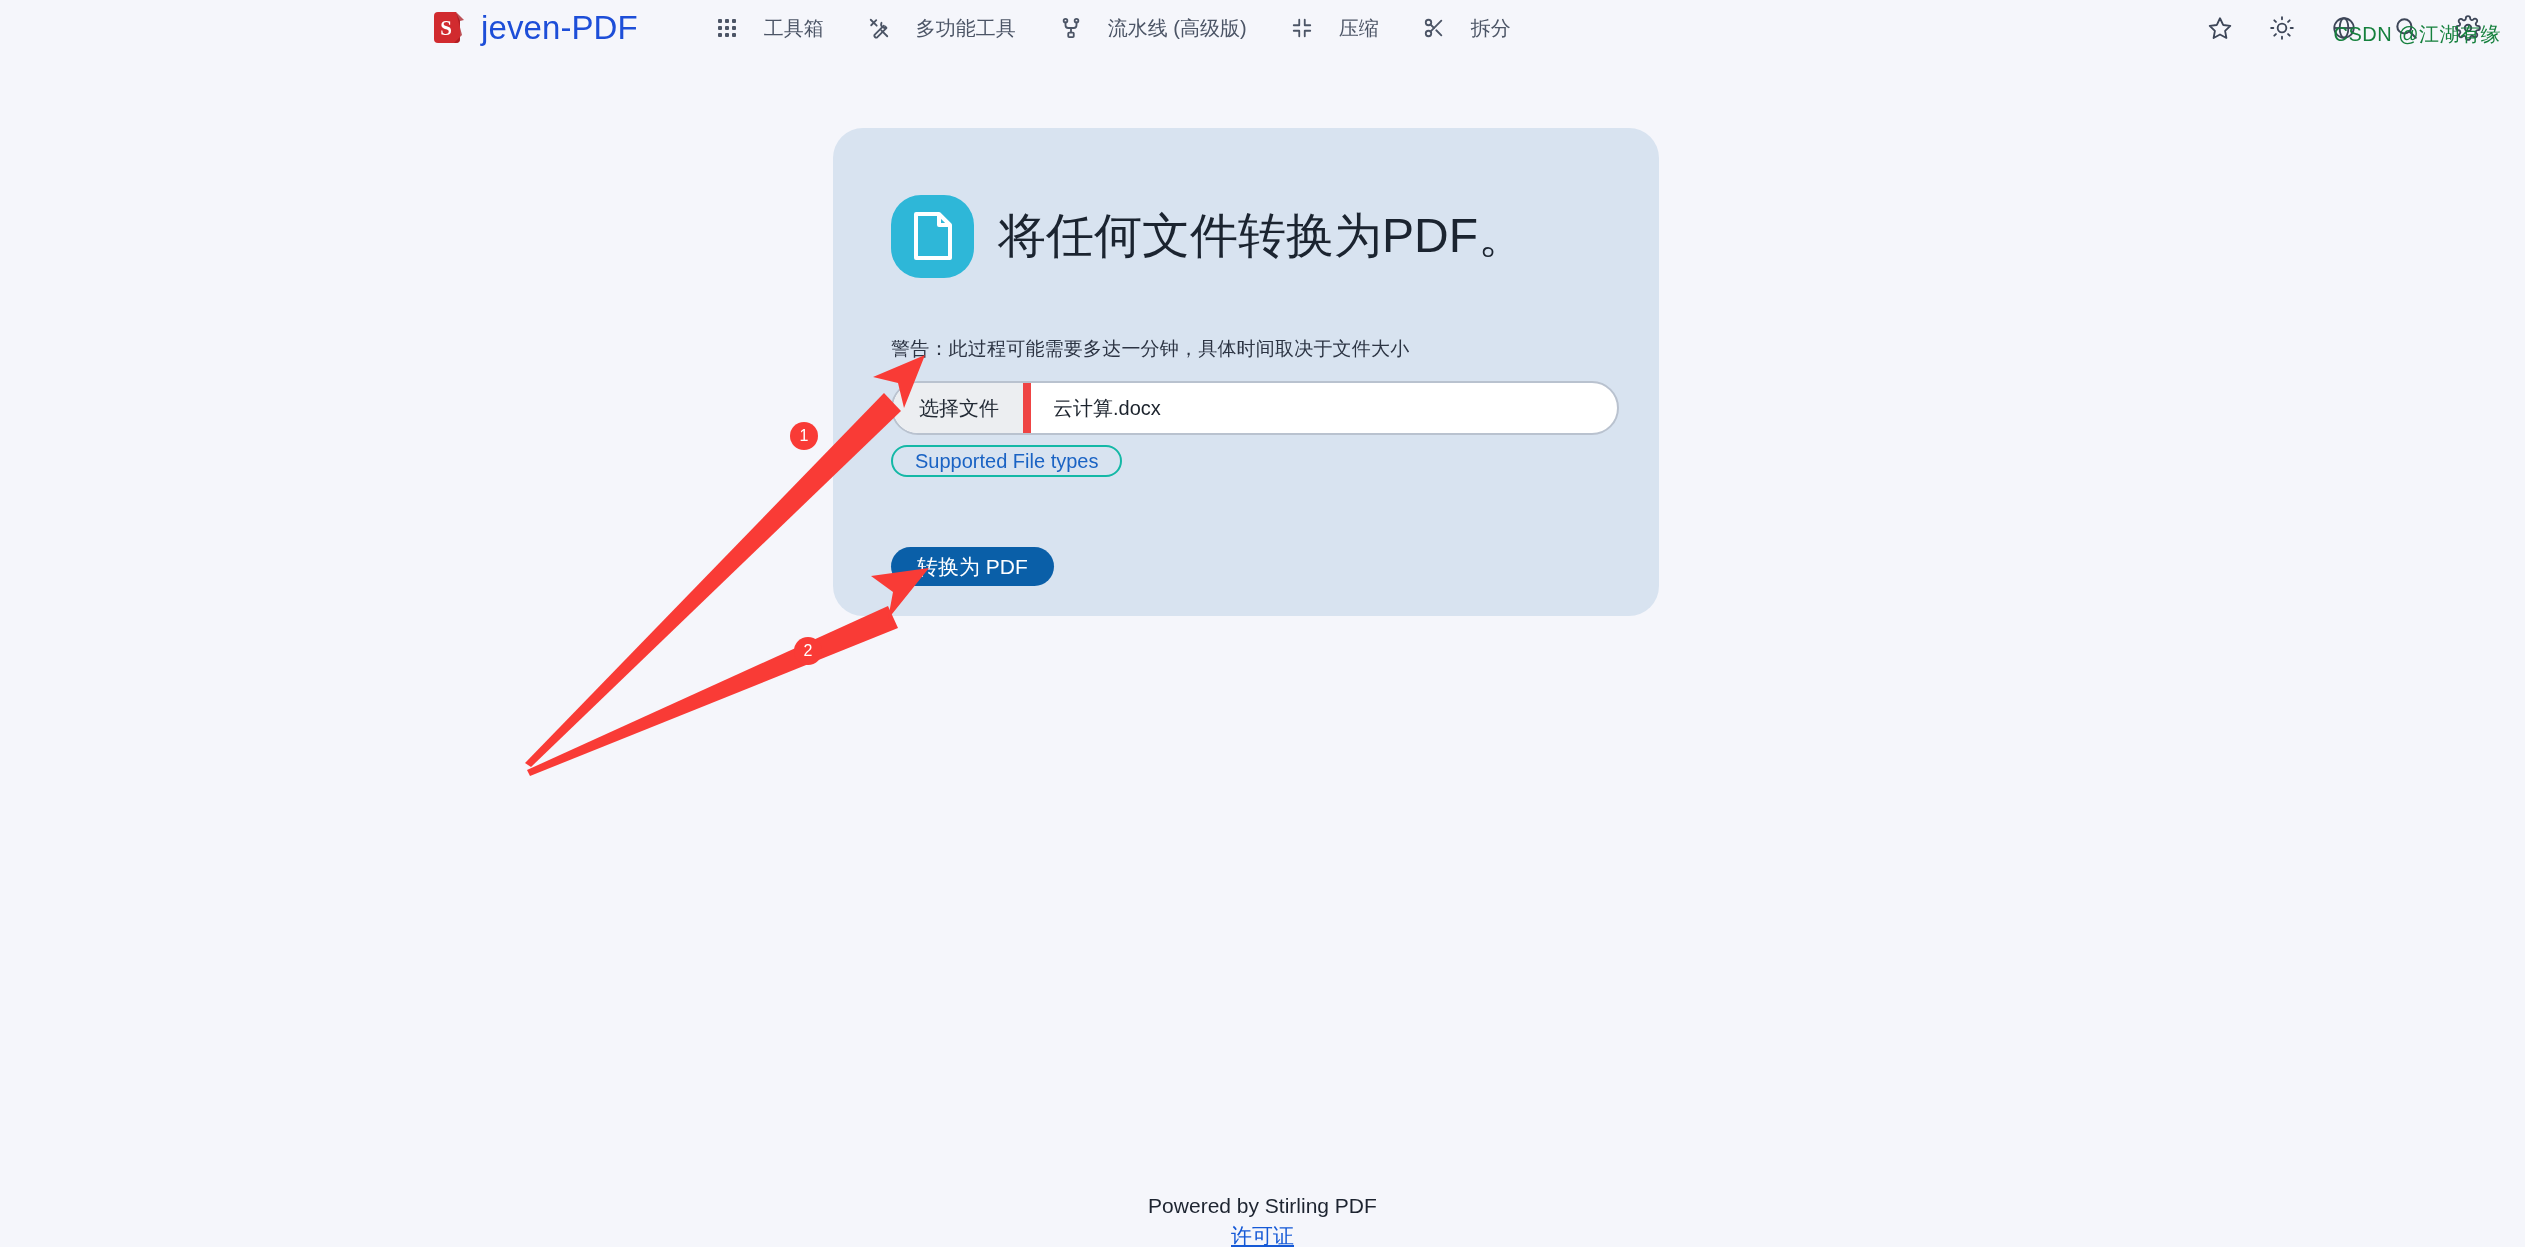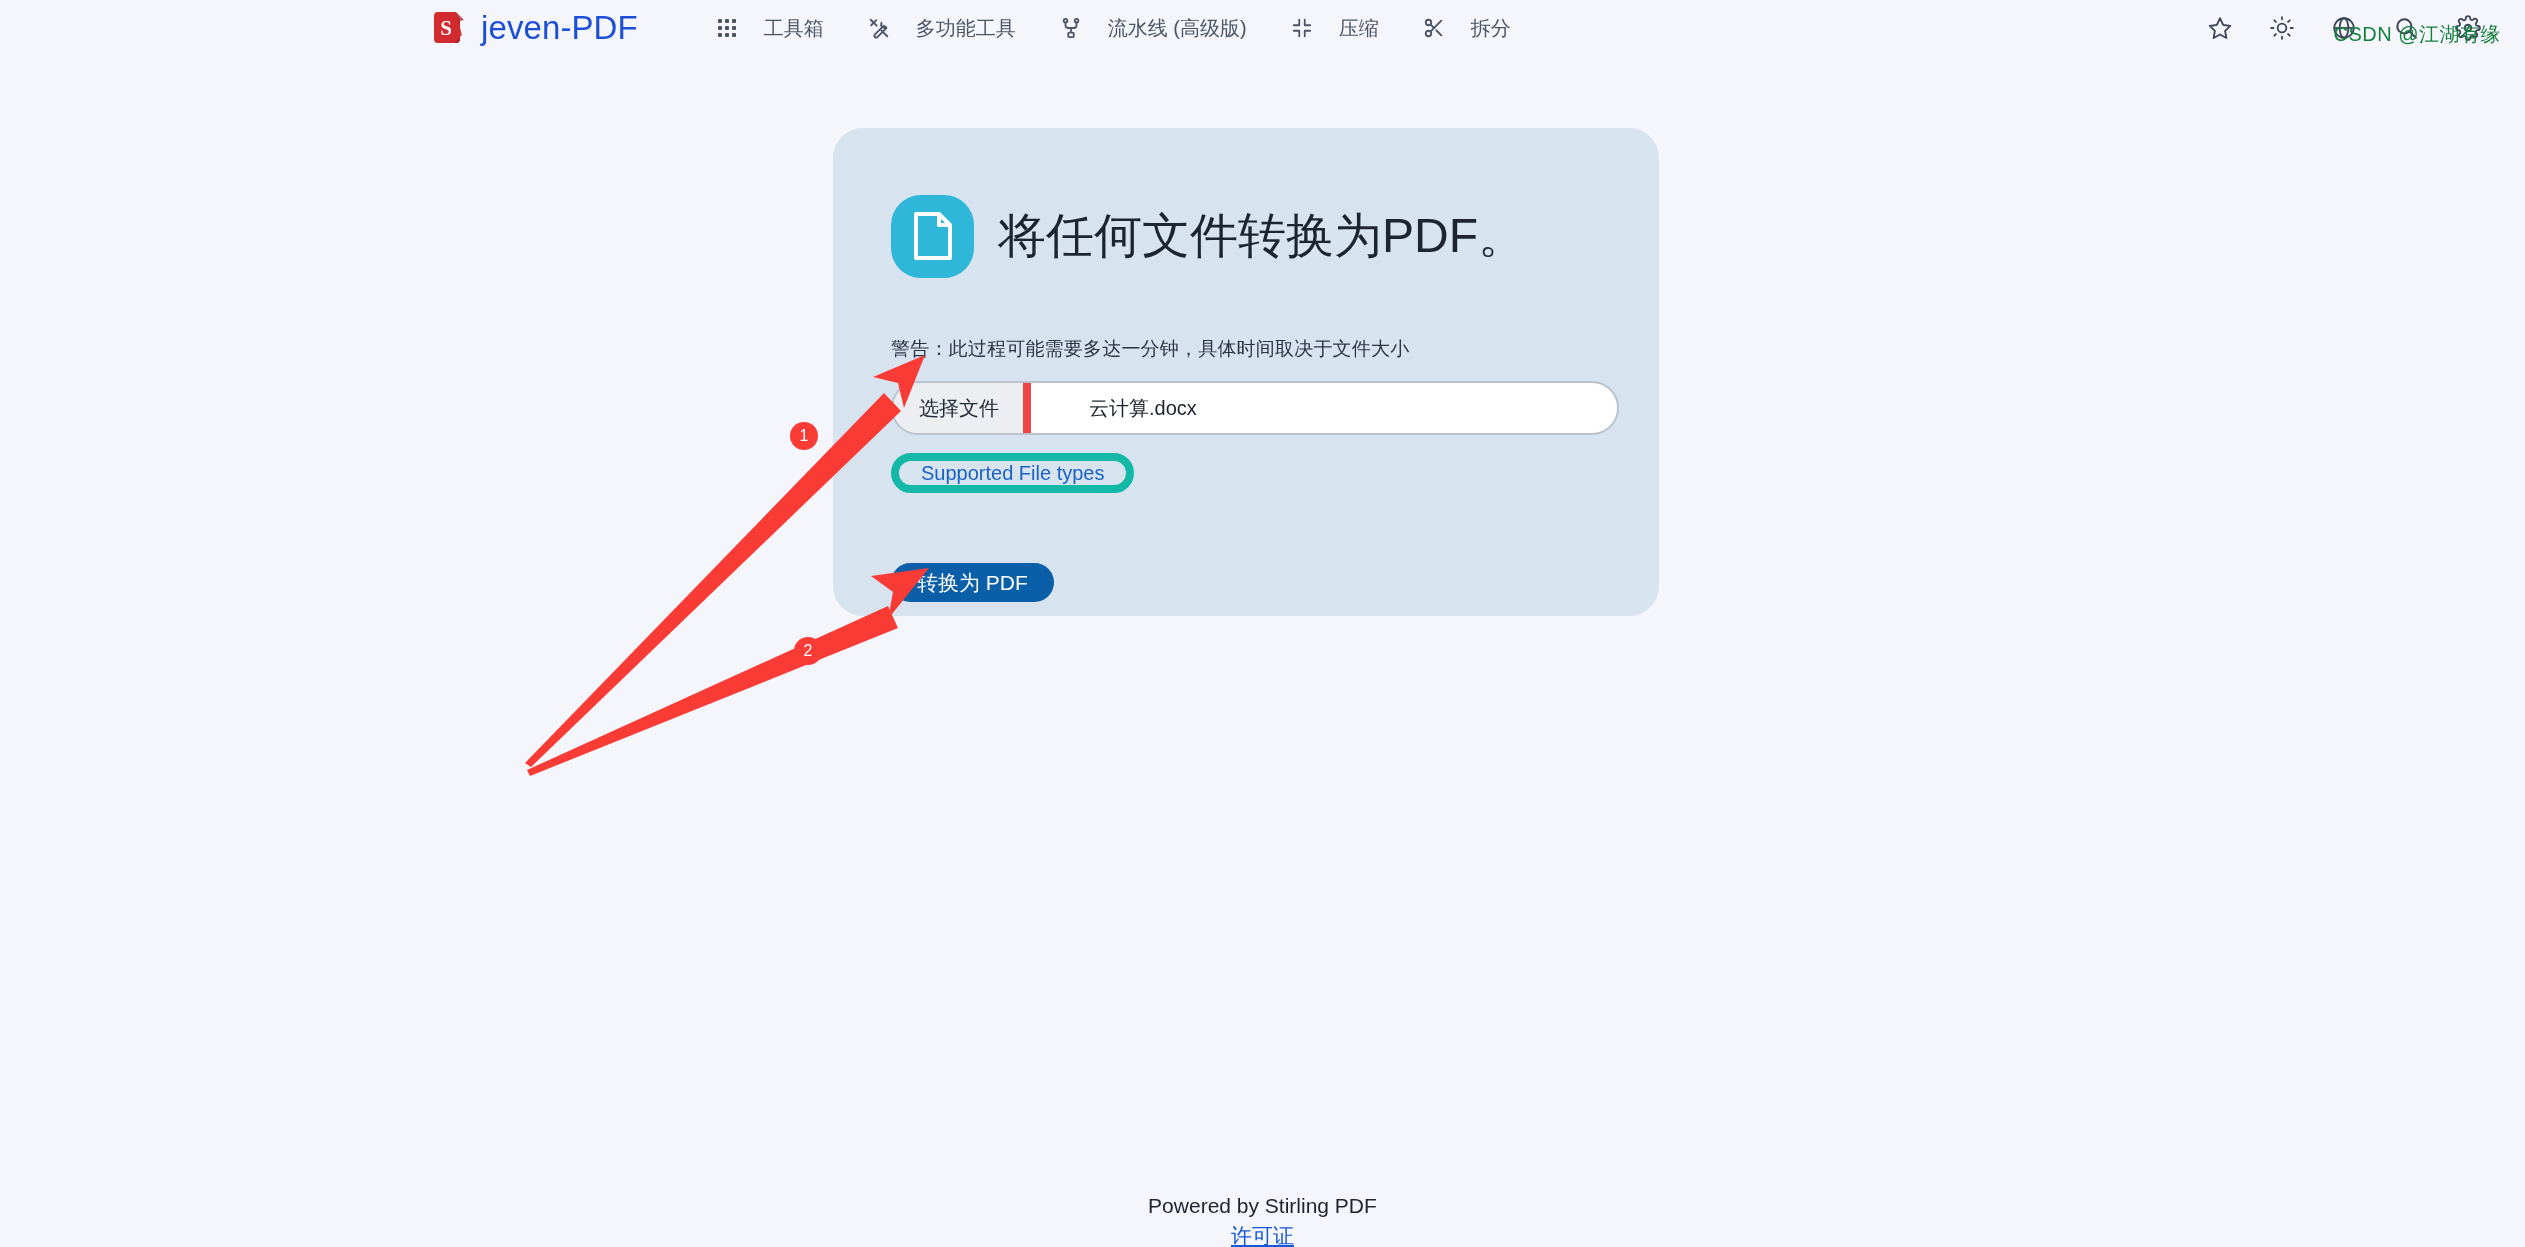--- a/index.html
+++ b/index.html
@@ -166,30 +166,29 @@
     border-top-left-radius: 27px;
     border-bottom-left-radius: 27px;
   }
   .file-name {
     display: flex;
     align-items: center;
     padding-left: 22px;
     font-size: 20px;
     color: #1c232d;
     flex: 1 1 auto;
-    margin-left: 36px;
   }
 
   .ghost-btn {
-    margin-top: 18px;
+    margin-top: 10px;
     display: inline-flex;
     align-items: center;
-    height: 40px;
+    height: 32px;
     padding: 0 22px;
-    border: 8px solid #14b8a6;
+    border: 2px solid #14b8a6;
     border-radius: 24px;
     background: transparent;
     color: #1a63c4;
     font-size: 20px;
     font-family: inherit;
     cursor: pointer;
     white-space: nowrap;
   }
 
   .submit-btn {

